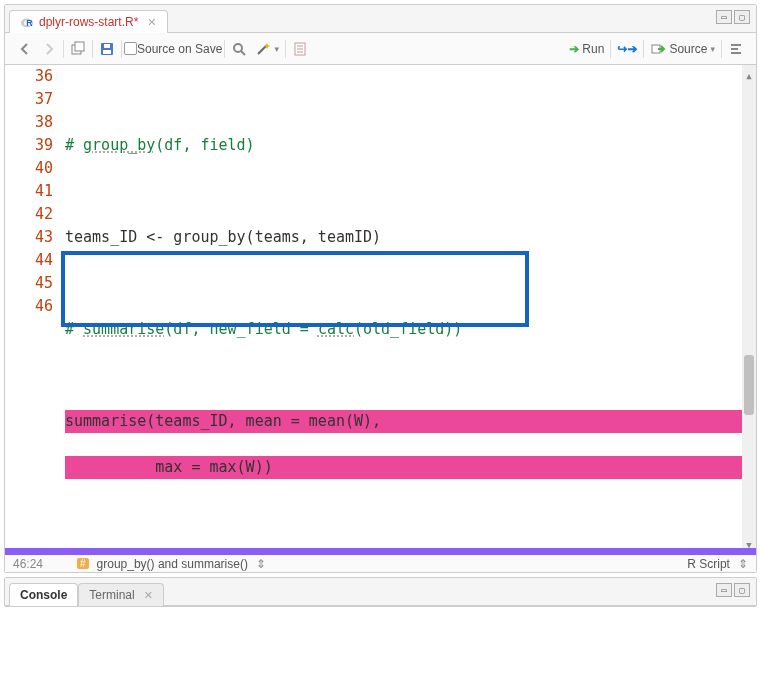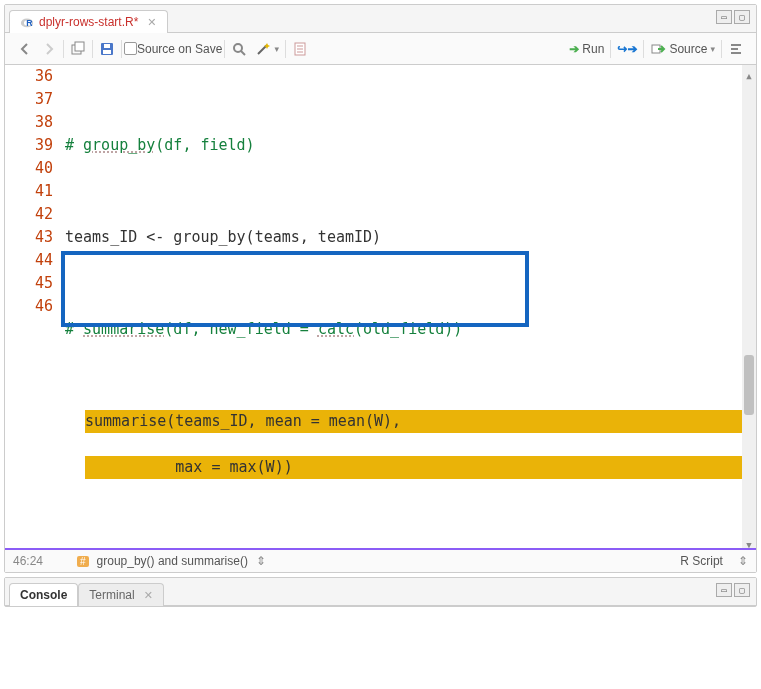--- a/index.html
+++ b/index.html
@@ -116,23 +116,22 @@
     background: #fff;
     user-select: none;
   }
   .code {
     flex: 1;
     white-space: pre;
     position: relative;
   }
   .code-line { min-height: 23px; }
   .sel {
-    background: #eab308;
+    background: #ec4899;
     display: block;
-    margin-left: 20px;
   }
   .hl-box {
     position: absolute;
     border: 4px solid #1565C0;
     left: -4px;
     top: 186px;
     width: 468px;
     height: 76px;
     pointer-events: none;
   }
@@ -161,36 +160,36 @@
     height: 14px;
     text-align: center;
     color: #888;
     font-size: 9px;
   }
   .statusbar {
     display: flex;
     align-items: center;
     height: 24px;
     padding: 0 8px;
-    border-top: 2px solid #8b5cf6;
+    border-top: 7px solid #8b5cf6;
     background: #fafafa;
     font-family: -apple-system, Helvetica, Arial, sans-serif;
     font-size: 12px;
     color: #555;
     gap: 8px;
   }
   .statusbar .pos { color: #888; width: 56px; }
   .statusbar .scope-badge {
     background: #f0ad4e;
     color: #fff;
     border-radius: 2px;
     font-size: 10px;
     padding: 0 3px;
   }
-  .statusbar .right { margin-left: auto; display:flex; align-items:center; gap:15px;}
+  .statusbar .right { margin-left: auto; display:flex; align-items:center; gap:8px;}
   .statusbar .updown { color:#888; }
 </style>
 </head>
 <body>
 
 <div class="pane">
   <div class="tabbar">
     <div class="tab">
       <span class="rlogo">
         <svg viewBox="0 0 16 16">

